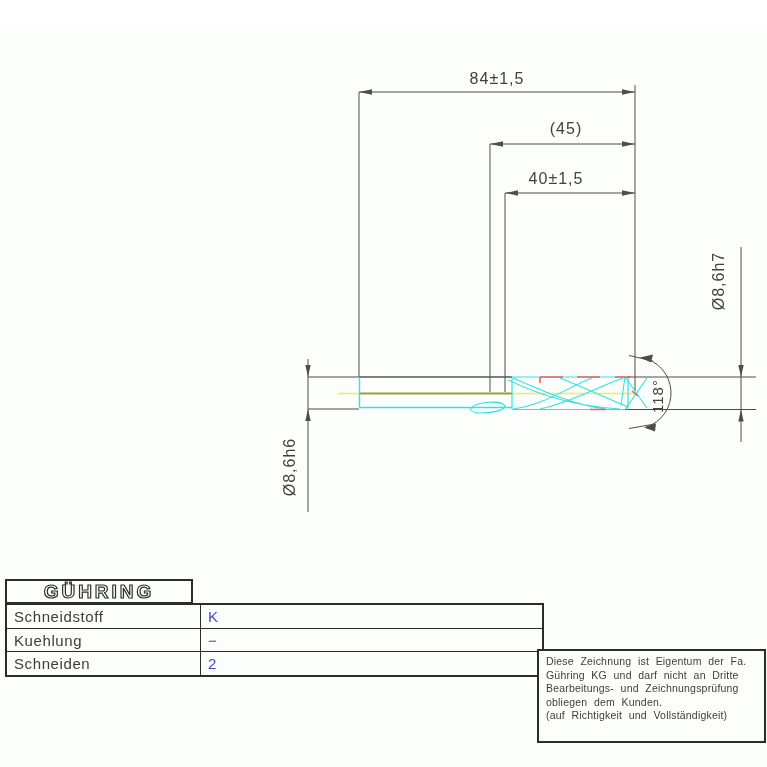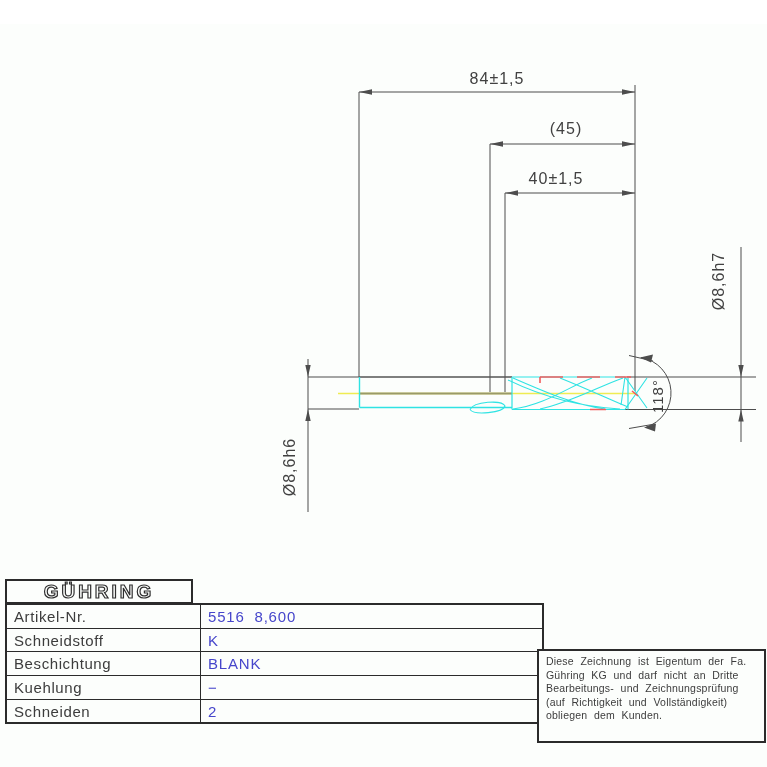--- a/index.html
+++ b/index.html
@@ -99,43 +99,35 @@
     <text class="angletext" x="663" y="372" text-anchor="middle" transform="rotate(-90 663 372)">118°</text>
   </svg>
 
   <div id="logo-box">
     <span id="logo-text">GÜHRING</span>
   </div>
 
   <table id="tb">
     <tbody>
       <tr>
-        <td class="lbl">Artikel-Nr.</td>
-        <td class="val">5516  8,600</td>
-      </tr>
-      <tr>
         <td class="lbl">Schneidstoff</td>
         <td class="val">K</td>
-      </tr>
-      <tr>
-        <td class="lbl">Beschichtung</td>
-        <td class="val">BLANK</td>
       </tr>
       <tr>
         <td class="lbl">Kuehlung</td>
         <td class="val">−</td>
       </tr>
       <tr>
         <td class="lbl">Schneiden</td>
         <td class="val">2</td>
       </tr>
     </tbody>
   </table>
 
   <div id="notice">
     <div class="line">Diese Zeichnung ist Eigentum der Fa.</div>
     <div class="line">Gühring KG und darf nicht an Dritte</div>
     <div class="line">Bearbeitungs- und Zeichnungsprüfung</div>
+    <div class="line">obliegen dem Kunden.</div>
     <div class="line">(auf Richtigkeit und Vollständigkeit)</div>
-    <div class="line">obliegen dem Kunden.</div>
   </div>
 
 </div>
 
 </body></html>

